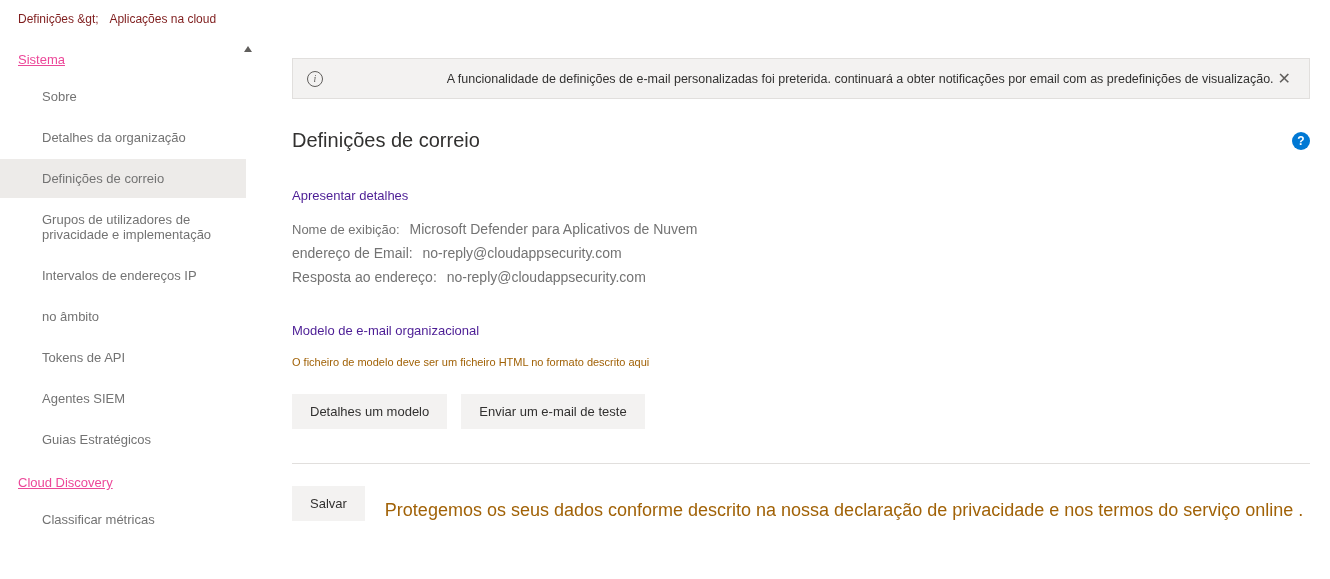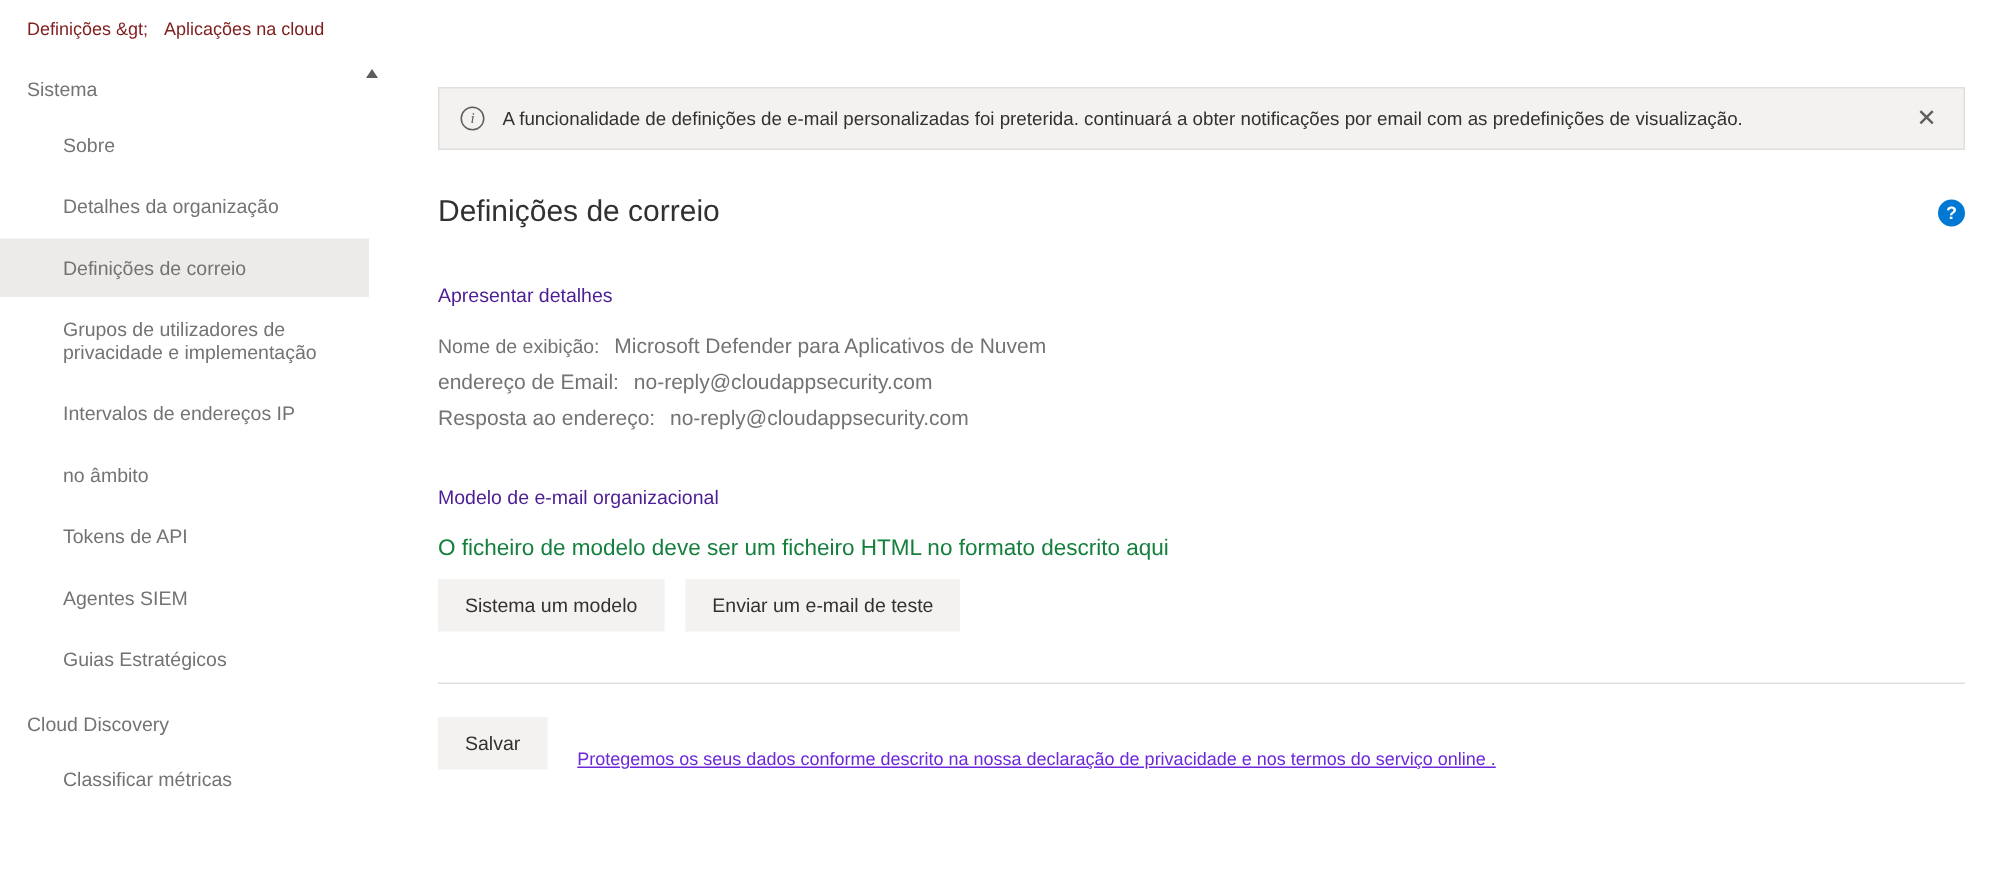--- a/index.html
+++ b/index.html
@@ -51,22 +51,23 @@
       top: 8px;
       width: 0;
       height: 0;
       border-left: 4px solid transparent;
       border-right: 4px solid transparent;
       border-bottom: 6px solid #605e5c;
     }
     .sidebar-section-title {
       padding: 14px 18px 8px 18px;
       font-size: 13px;
-      color: #737373;
+      color: #ec4899;
       font-weight: 400;
+      text-decoration: underline;
     }
     .sidebar-item {
       padding: 12px 18px 12px 42px;
       font-size: 13px;
       color: #737373;
       cursor: pointer;
       margin: 2px 6px 2px 0;
     }
     .sidebar-item.active {
       background: #edebe9;
@@ -98,20 +99,21 @@
       align-items: center;
       justify-content: center;
       font-size: 10px;
       font-style: italic;
       font-family: Georgia, serif;
       color: #605e5c;
       flex-shrink: 0;
     }
     .banner-text {
       flex: 1;
+      text-align: right;
     }
     .close-banner {
       font-size: 16px;
       color: #605e5c;
       cursor: pointer;
       padding: 0 4px;
     }
     .page-header {
       display: flex;
       align-items: center;
@@ -153,23 +155,23 @@
       display: inline;
       margin-left: 6px;
     }
     .detail-label.small {
       font-size: 13px;
     }
     .section-spacer {
       height: 30px;
     }
     .hint-text {
-      font-size: 15px;
-      color: #15803d;
-      margin-bottom: 12px;
+      font-size: 11px;
+      color: #a16207;
+      margin-bottom: 26px;
     }
     .button-row {
       display: flex;
       gap: 14px;
       margin-bottom: 34px;
     }
     .btn {
       background: #f3f2f1;
       border: none;
       padding: 10px 18px;
@@ -182,23 +184,22 @@
       border: none;
       border-top: 1px solid #e1dfdd;
       margin-bottom: 22px;
     }
     .footer-row {
       display: flex;
       align-items: flex-end;
       gap: 20px;
     }
     .footer-text {
-      font-size: 12px;
-      color: #6d28d9;
-      text-decoration: underline;
+      font-size: 18px;
+      color: #a16207;
     }
   </style>
 </head>
 <body>
 
 <div class="breadcrumb">
   <span>Definições &amp;gt;</span>
   <span>Aplicações na cloud</span>
 </div>
 
@@ -271,21 +272,21 @@
       <span class="detail-value">no-reply@cloudappsecurity.com</span>
     </div>
 
     <div class="section-spacer"></div>
 
     <div class="section-label">Modelo de e-mail organizacional</div>
 
     <div class="hint-text">O ficheiro de modelo deve ser um ficheiro HTML no formato descrito aqui</div>
 
     <div class="button-row">
-      <button class="btn">Sistema um modelo</button>
+      <button class="btn">Detalhes um modelo</button>
       <button class="btn">Enviar um e-mail de teste</button>
     </div>
 
     <hr class="divider">
 
     <div class="footer-row">
       <button class="btn">Salvar</button>
       <span class="footer-text">Protegemos os seus dados conforme descrito na nossa declaração de privacidade e nos termos do serviço online .</span>
     </div>
 

